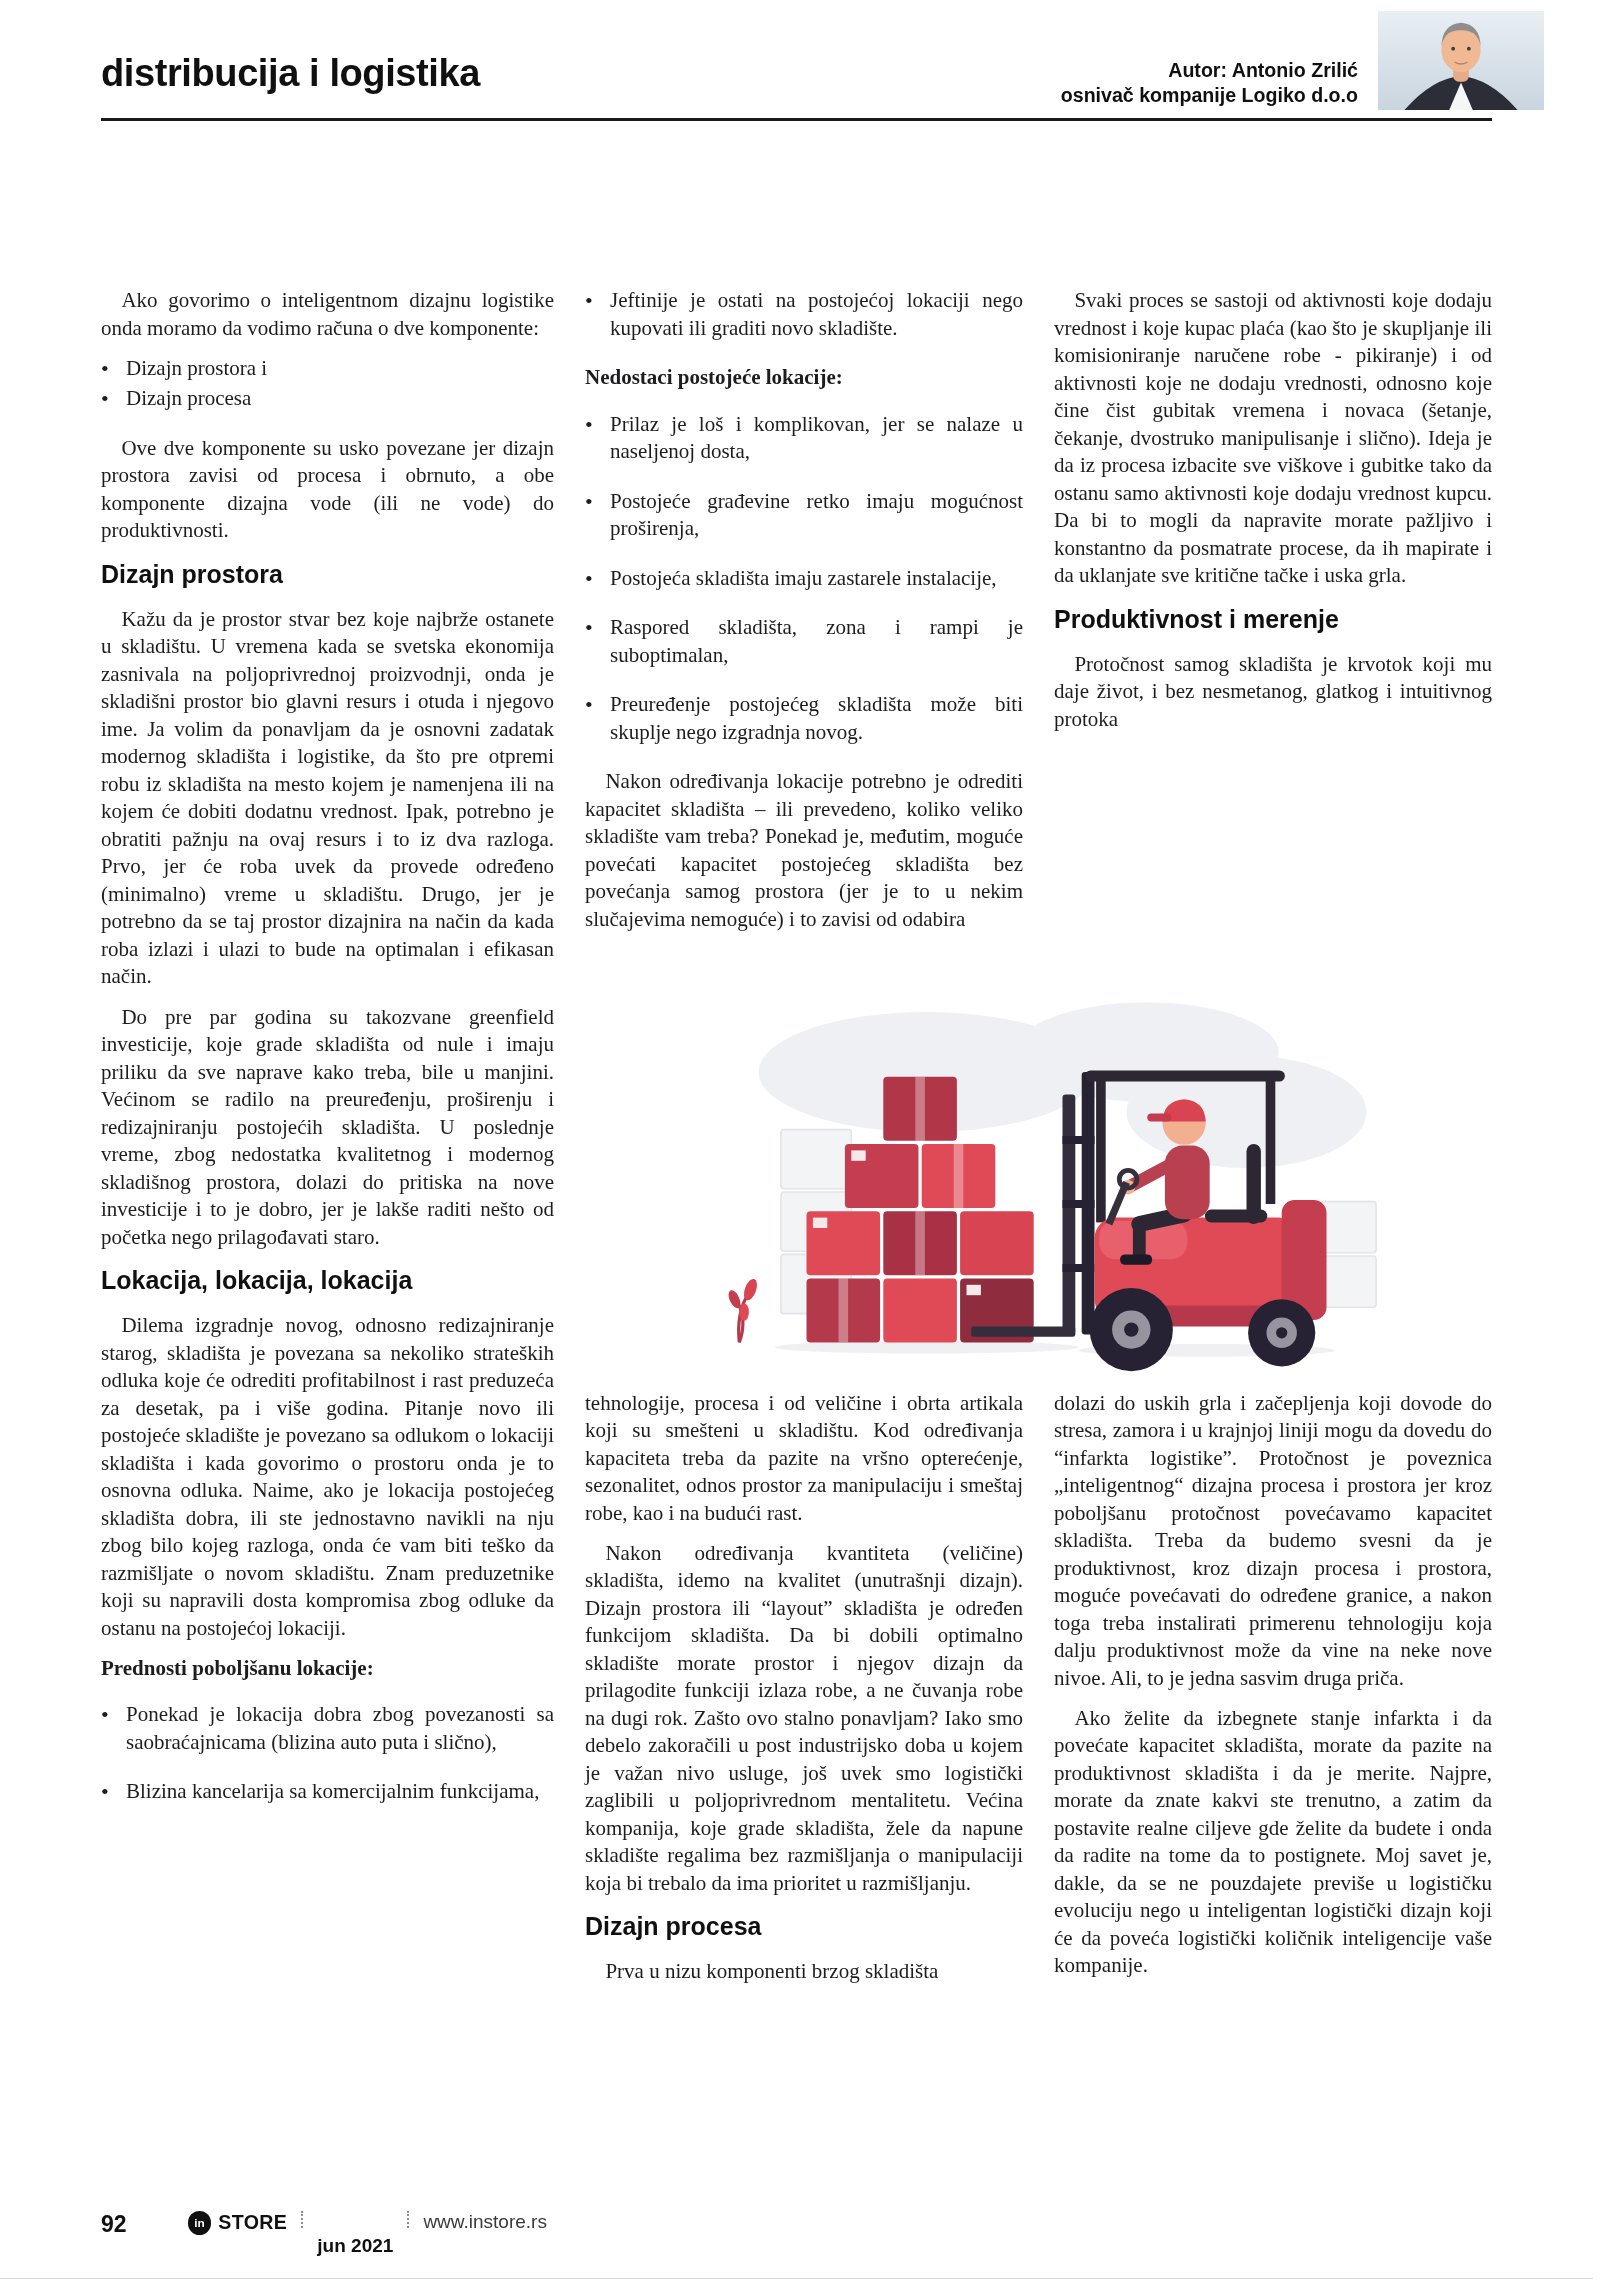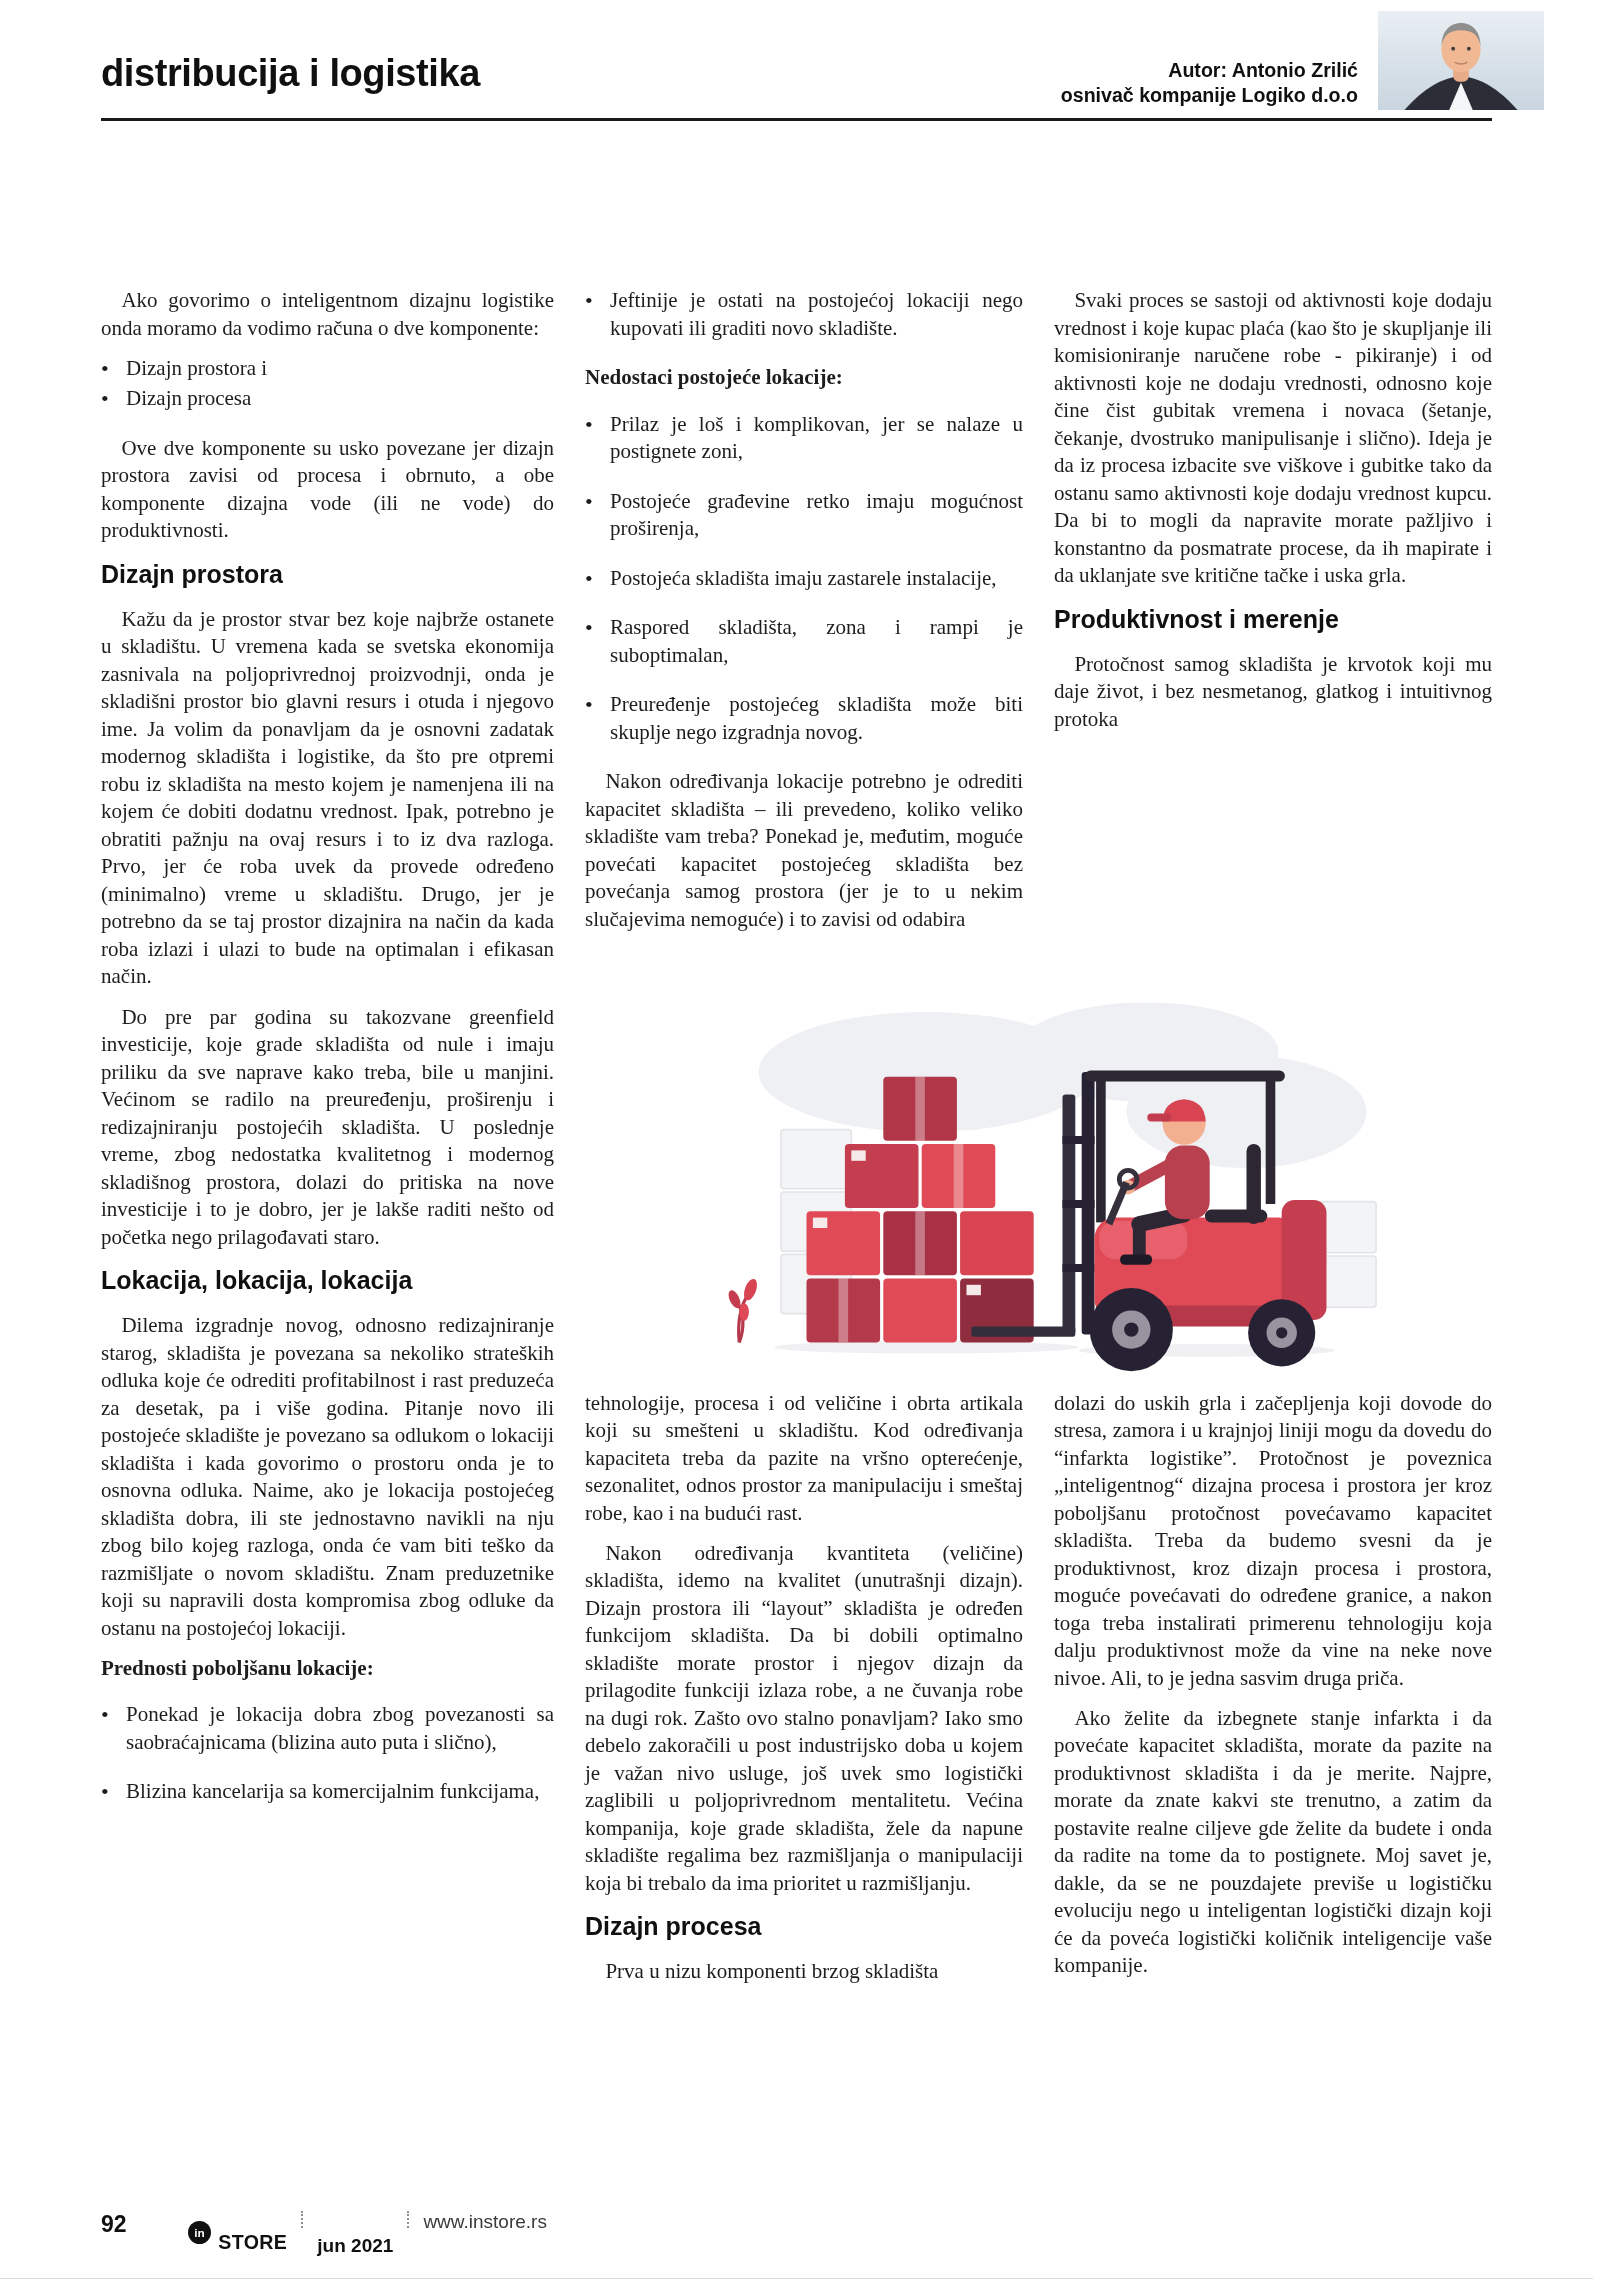--- a/index.html
+++ b/index.html
@@ -38,21 +38,21 @@
   .illustration{margin:14px 0;display:flex;justify-content:center;}
   .illustration svg{display:block;}
 
   
   .footer{position:absolute;left:101px;bottom:38px;display:flex;align-items:flex-start;
           font-family:"Liberation Sans",sans-serif;color:#101010;}
   .pagenum{font-size:23px;font-weight:700;}
   .logo{display:flex;align-items:center;gap:7px;margin-left:61px;}
   .logo-circle{width:23.6px;height:23.6px;border-radius:50%;background:#101010;color:#fff;display:flex;
                align-items:center;justify-content:center;font-size:11.8px;font-weight:700;}
-  .logo-text{font-size:19.6px;font-weight:700;letter-spacing:0.4px;margin-top:20px;}
+  .logo-text{font-size:19.6px;font-weight:700;letter-spacing:0.4px;}
   .fsep{width:0;height:17.3px;border-left:2.4px dotted #8f8f8f;margin:0 14px;}
   .issue{font-size:19px;font-weight:700;margin-top:24px;}
   .website{font-size:19px;color:#3a3a3a;text-decoration:none;}
   .bottom-rule{position:absolute;left:0;right:0;bottom:15.7px;height:1.6px;background:#d8d8d8;}
 </style>
 </head>
 <body>
 
 <div class="page">
 
@@ -116,21 +116,21 @@
     <div class="cols23">
       <div class="row">
         <section class="col">
             <div class="bullet">
               <span class="dot">•</span>
               <span class="btxt">Jeftinije je ostati na postojećoj lokaciji nego kupovati ili graditi novo skladište.</span>
             </div>
             <h3 class="subheading">Nedostaci postojeće lokacije:</h3>
             <div class="bullet">
               <span class="dot">•</span>
-              <span class="btxt">Prilaz je loš i komplikovan, jer se nalaze u postignete zoni,</span>
+              <span class="btxt">Prilaz je loš i komplikovan, jer se nalaze u naseljenoj dosta,</span>
             </div>
             <div class="bullet">
               <span class="dot">•</span>
               <span class="btxt">Postojeće građevine retko imaju mogućnost proširenja,</span>
             </div>
             <div class="bullet">
               <span class="dot">•</span>
               <span class="btxt">Postojeća skladišta imaju zastarele instalacije,</span>
             </div>
             <div class="bullet">

